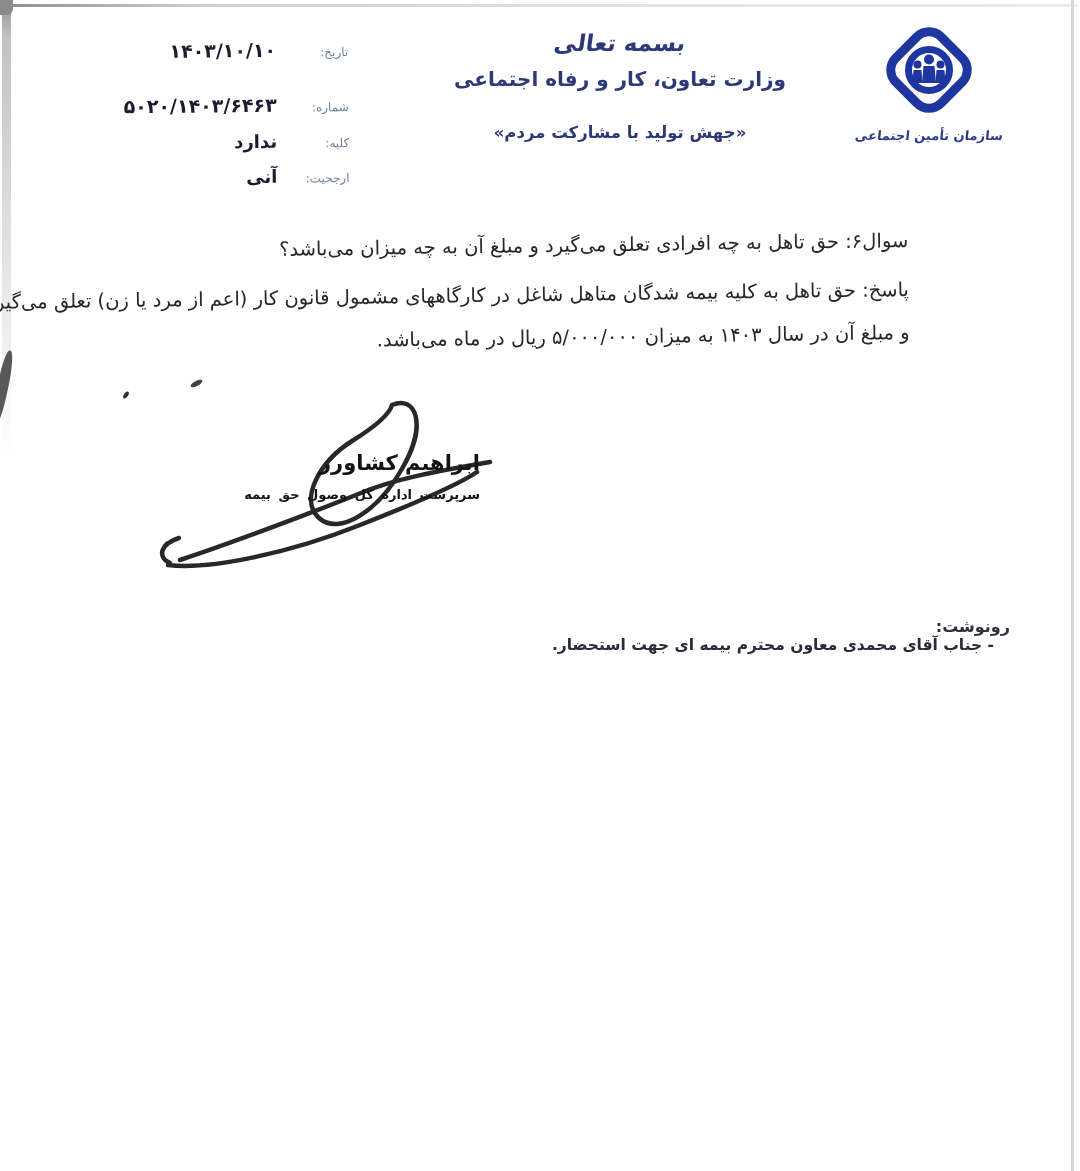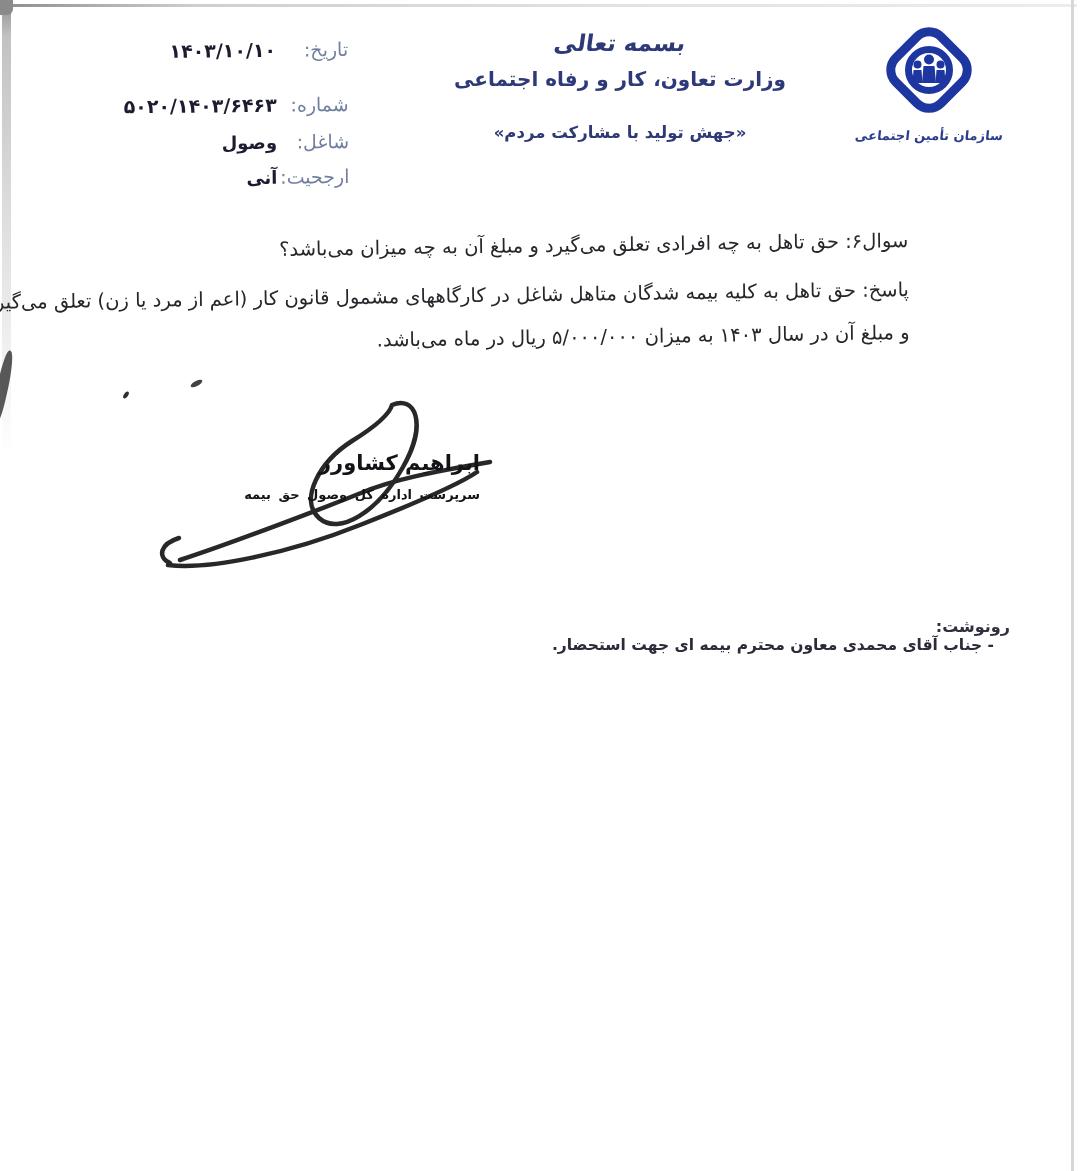--- a/index.html
+++ b/index.html
@@ -30,21 +30,21 @@
   .speck{position:absolute;background:#2f2f2f;border-radius:50%;}
   .speck-1{left:124px;top:391px;width:4px;height:8px;transform:rotate(35deg);}
   .speck-2{left:190px;top:381px;width:13px;height:5px;transform:rotate(-28deg);opacity:.9;}
   
   .meta{position:absolute;top:38px;right:732px;width:270px;transform:rotate(-0.6deg);transform-origin:top right;}
   .meta-row{position:absolute;right:0;display:flex;align-items:baseline;direction:rtl;white-space:nowrap;}
   .meta-row-1{top:0;}
   .meta-row-2{top:55px;}
   .meta-row-3{top:92px;}
   .meta-row-4{top:127px;}
-  .meta-label{display:inline-block;min-width:72px;color:var(--label_blue);font-size:19px;letter-spacing:.5px;}
+  .meta-label{display:inline-block;min-width:72px;color:var(--label_blue);font-size:12px;letter-spacing:.5px;}
   .meta-value{font-weight:bold;color:var(--value_dark);font-size:19px;}
   .meta-row-3 .meta-value,.meta-row-4 .meta-value{font-size:18px;}
   
   .center-head{position:absolute;top:26px;left:430px;width:380px;text-align:center;color:var(--header_navy);}
   .besmeleh{font-size:23px;font-weight:bold;transform:skewX(-8deg);display:inline-block;margin-top:4px;}
   .ministry{font-size:20px;font-weight:bold;margin-top:11px;}
   .slogan{font-size:16.5px;font-weight:bold;margin-top:32px;letter-spacing:.5px;}
   
   .logo-wrap{position:absolute;top:26px;right:66px;width:170px;text-align:center;}
   .logo-caption{font-size:13px;font-weight:bold;color:#2c3c8f;margin-top:2px;transform:skewX(-6deg);}
@@ -80,22 +80,22 @@
   <div class="meta">
     <div class="meta-row meta-row-1">
       <span class="meta-label">تاریخ:</span>
       <span class="meta-value">۱۴۰۳/۱۰/۱۰</span>
     </div>
     <div class="meta-row meta-row-2">
       <span class="meta-label">شماره:</span>
       <span class="meta-value">۵۰۲۰/۱۴۰۳/۶۴۶۳</span>
     </div>
     <div class="meta-row meta-row-3">
-      <span class="meta-label">شاغل:</span>
-      <span class="meta-value">وصول</span>
+      <span class="meta-label">کلیه:</span>
+      <span class="meta-value">ندارد</span>
     </div>
     <div class="meta-row meta-row-4">
       <span class="meta-label">ارجحیت:</span>
       <span class="meta-value">آنی</span>
     </div>
   </div>
 
   <div class="center-head">
     <div><span class="besmeleh">بسمه تعالی</span></div>
     <div class="ministry">وزارت تعاون، کار و رفاه اجتماعی</div>

